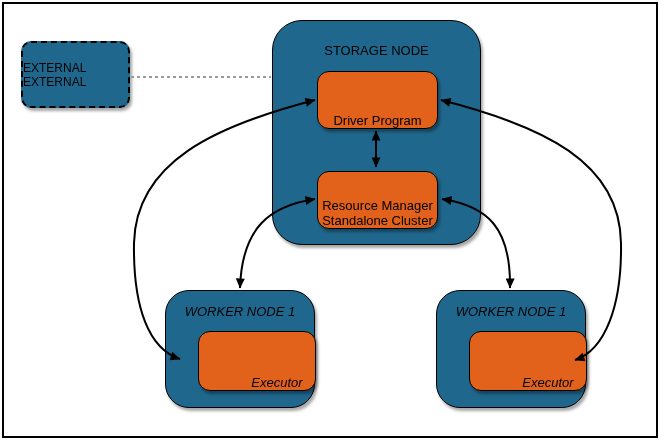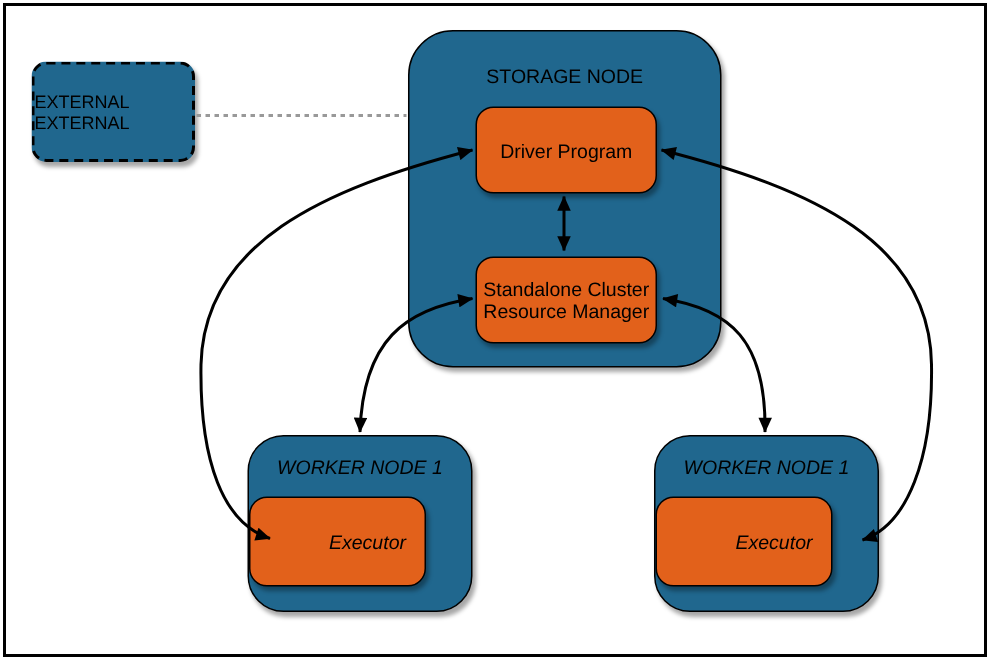--- a/index.html
+++ b/index.html
@@ -20,25 +20,25 @@
   .worker-left{left:165px;top:290px;}
   .worker-right{left:436px;top:290px;}
   .ext{
     left:21px;top:41px;width:109px;height:67px;border-radius:10px;
     border:2px dashed #000;display:flex;flex-direction:column;
     align-items:flex-start;justify-content:center;
   }
   .proc{
     position:absolute;background:#e2611b;border:1px solid #000;border-radius:12px;
     box-shadow:2px 3px 3px rgba(0,0,0,0.35);box-sizing:border-box;
-    display:flex;flex-direction:column;align-items:center;justify-content:center;
+    display:flex;flex-direction:column;align-items:center;justify-content:flex-end;
   }
   .driver{left:44px;top:50px;width:121px;height:58px;}
   .rm{left:44px;top:150px;width:121px;height:58px;}
-  .exec{left:0;top:40px;width:118px;height:60px;padding-left:40px;}
+  .exec{left:32px;top:40px;width:118px;height:60px;padding-left:40px;}
   .node-title{
     position:absolute;left:0;right:0;text-align:center;
     font-size:13px;line-height:15px;
   }
   .master .node-title{top:22px;}
   .worker .node-title{top:13px;}
   .line{font-size:13px;line-height:15px;text-align:center;white-space:nowrap;}
   .ext .line{font-size:12px;line-height:14px;}
   svg.links{position:absolute;left:0;top:0;width:661px;height:441px;pointer-events:none;}
 </style>
@@ -53,22 +53,22 @@
 </div>
 
 <div class="node master">
   <div class="node-title">STORAGE NODE</div>
 
   <div class="proc driver">
     <span class="line">Driver Program</span>
   </div>
 
   <div class="proc rm">
+    <span class="line">Resource Manager</span>
     <span class="line">Standalone Cluster</span>
-    <span class="line">Resource Manager</span>
   </div>
 </div>
 
 <div class="node worker worker-left">
   <div class="node-title">WORKER NODE 1</div>
   <div class="proc exec">
     <span class="line">Executor</span>
   </div>
 </div>
 

